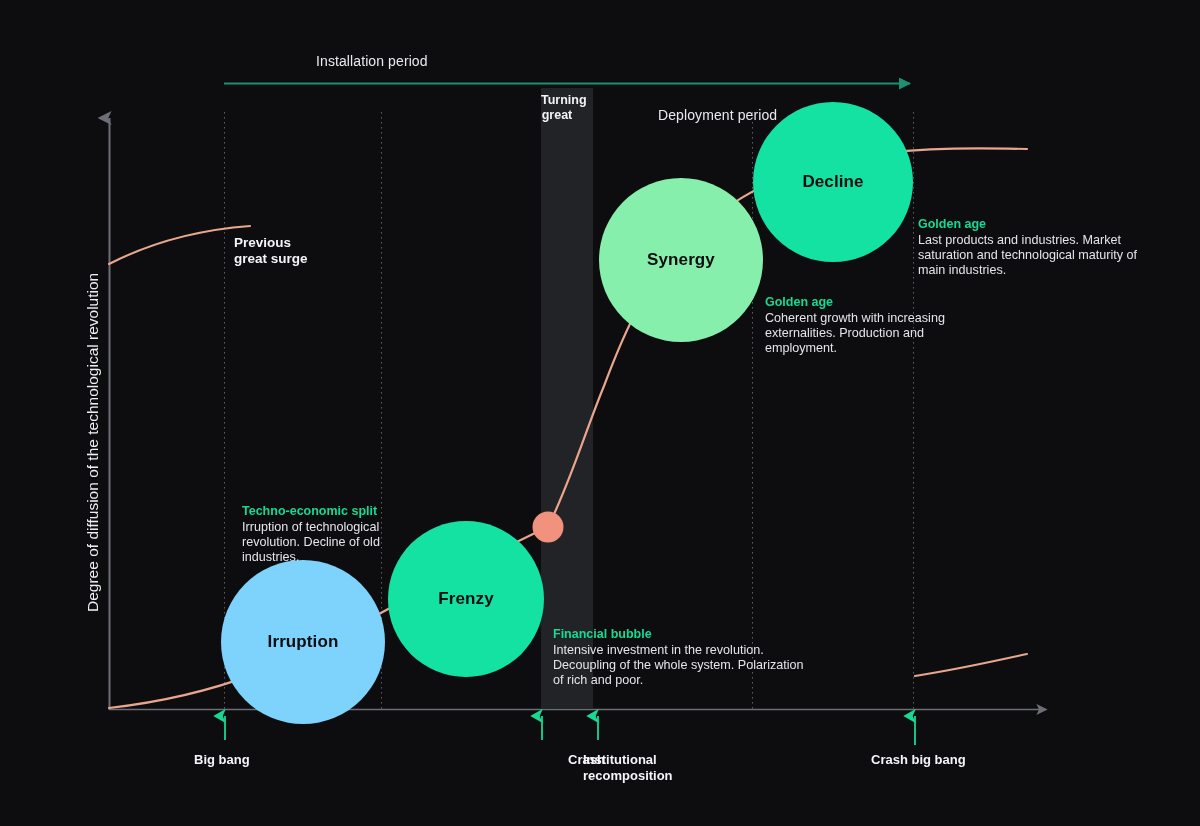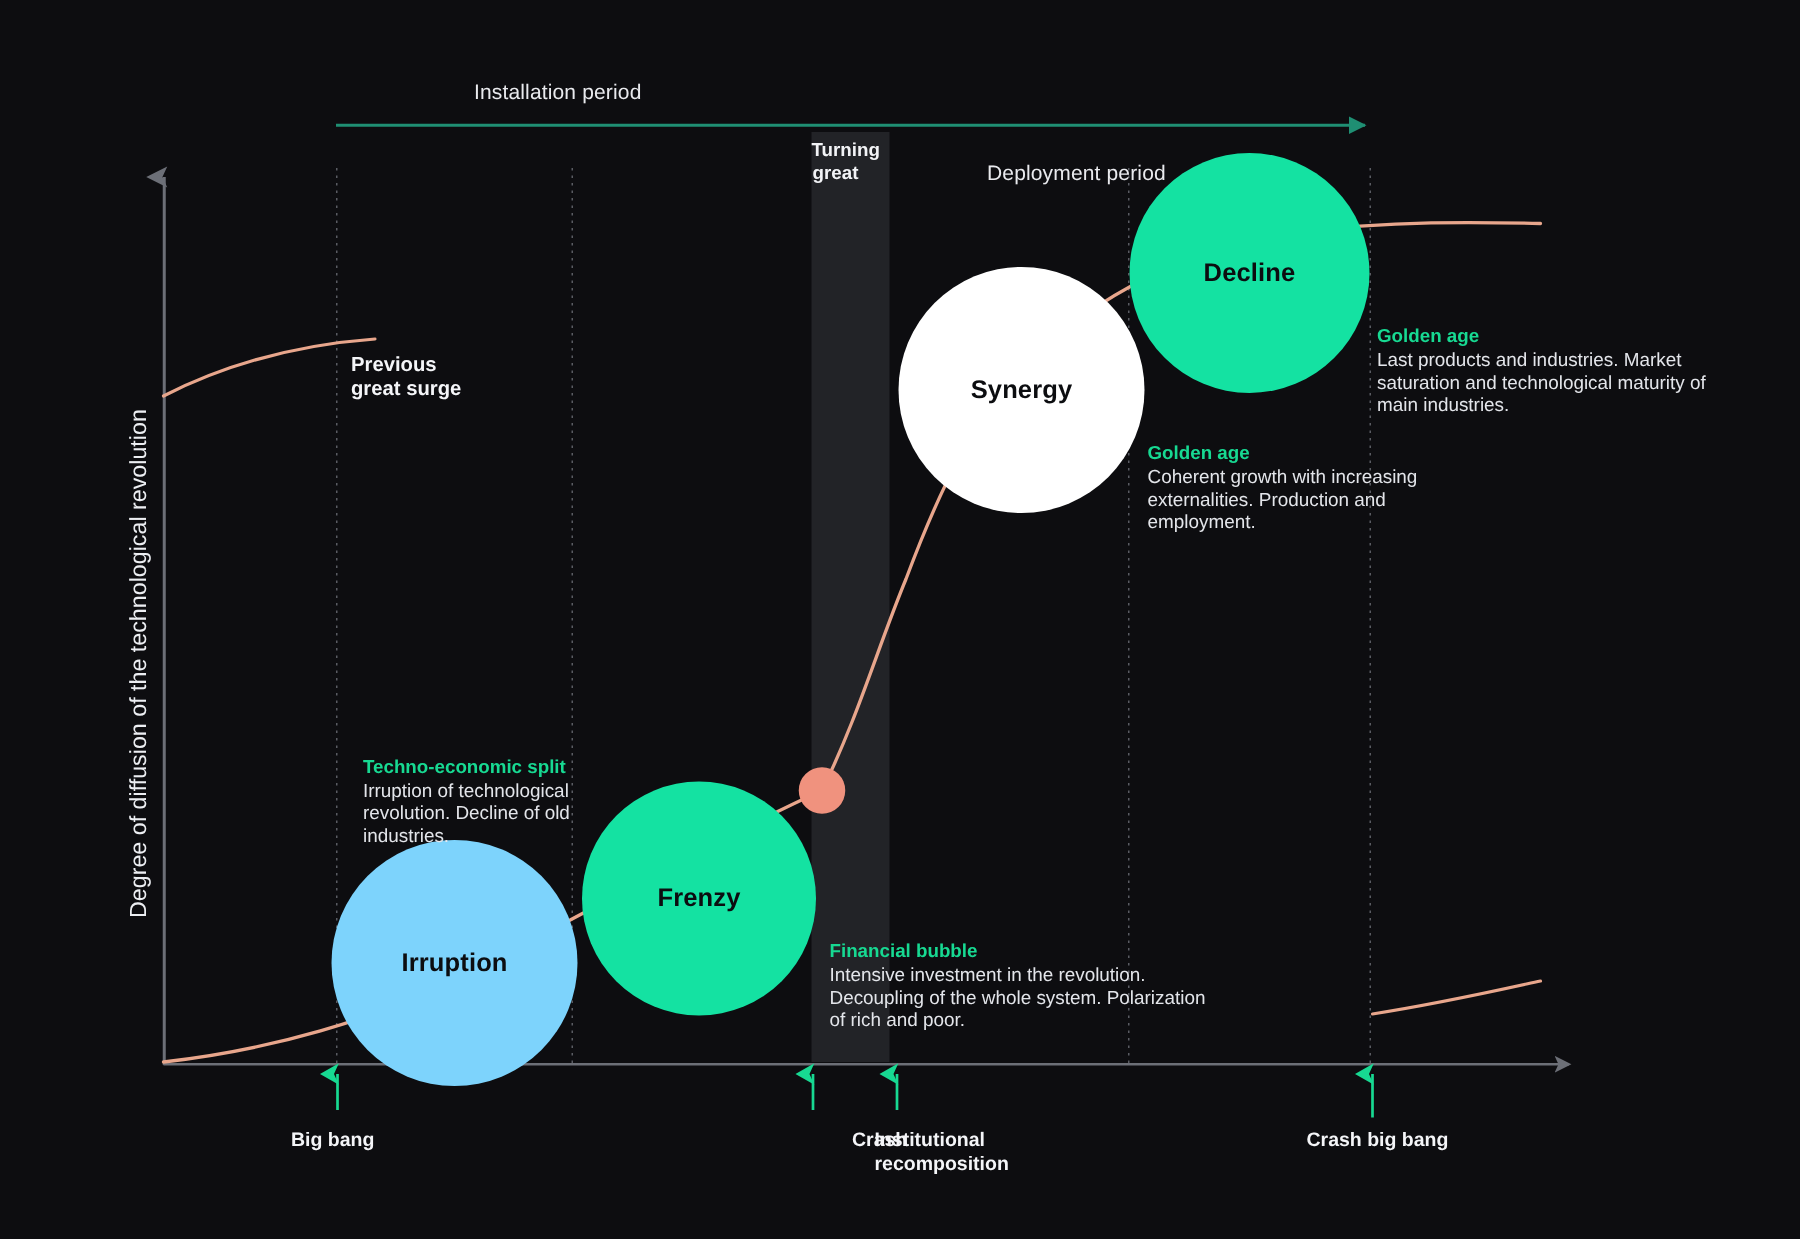--- a/index.html
+++ b/index.html
@@ -170,21 +170,21 @@
     <div>Previous</div>
     <div>great surge</div>
   </div>
 
   <div class="bubble" style="left:221px; top:560px; width:164px; height:164px; background:#7dd3fc;">
     <span>Irruption</span>
   </div>
   <div class="bubble" style="left:388px; top:521px; width:156px; height:156px; background:#14e2a2;">
     <span>Frenzy</span>
   </div>
-  <div class="bubble" style="left:599px; top:178px; width:164px; height:164px; background:#ffffff;">
+  <div class="bubble" style="left:599px; top:178px; width:164px; height:164px; background:#86efac;">
     <span>Synergy</span>
   </div>
   <div class="bubble" style="left:753px; top:102px; width:160px; height:160px; background:#14e2a2;">
     <span>Decline</span>
   </div>
 
   <div class="txt annot" style="left:242px; top:503px; width:160px;">
     <div class="head">Techno-economic split</div>
     <div class="body">Irruption of technological revolution. Decline of old industries.</div>
   </div>

